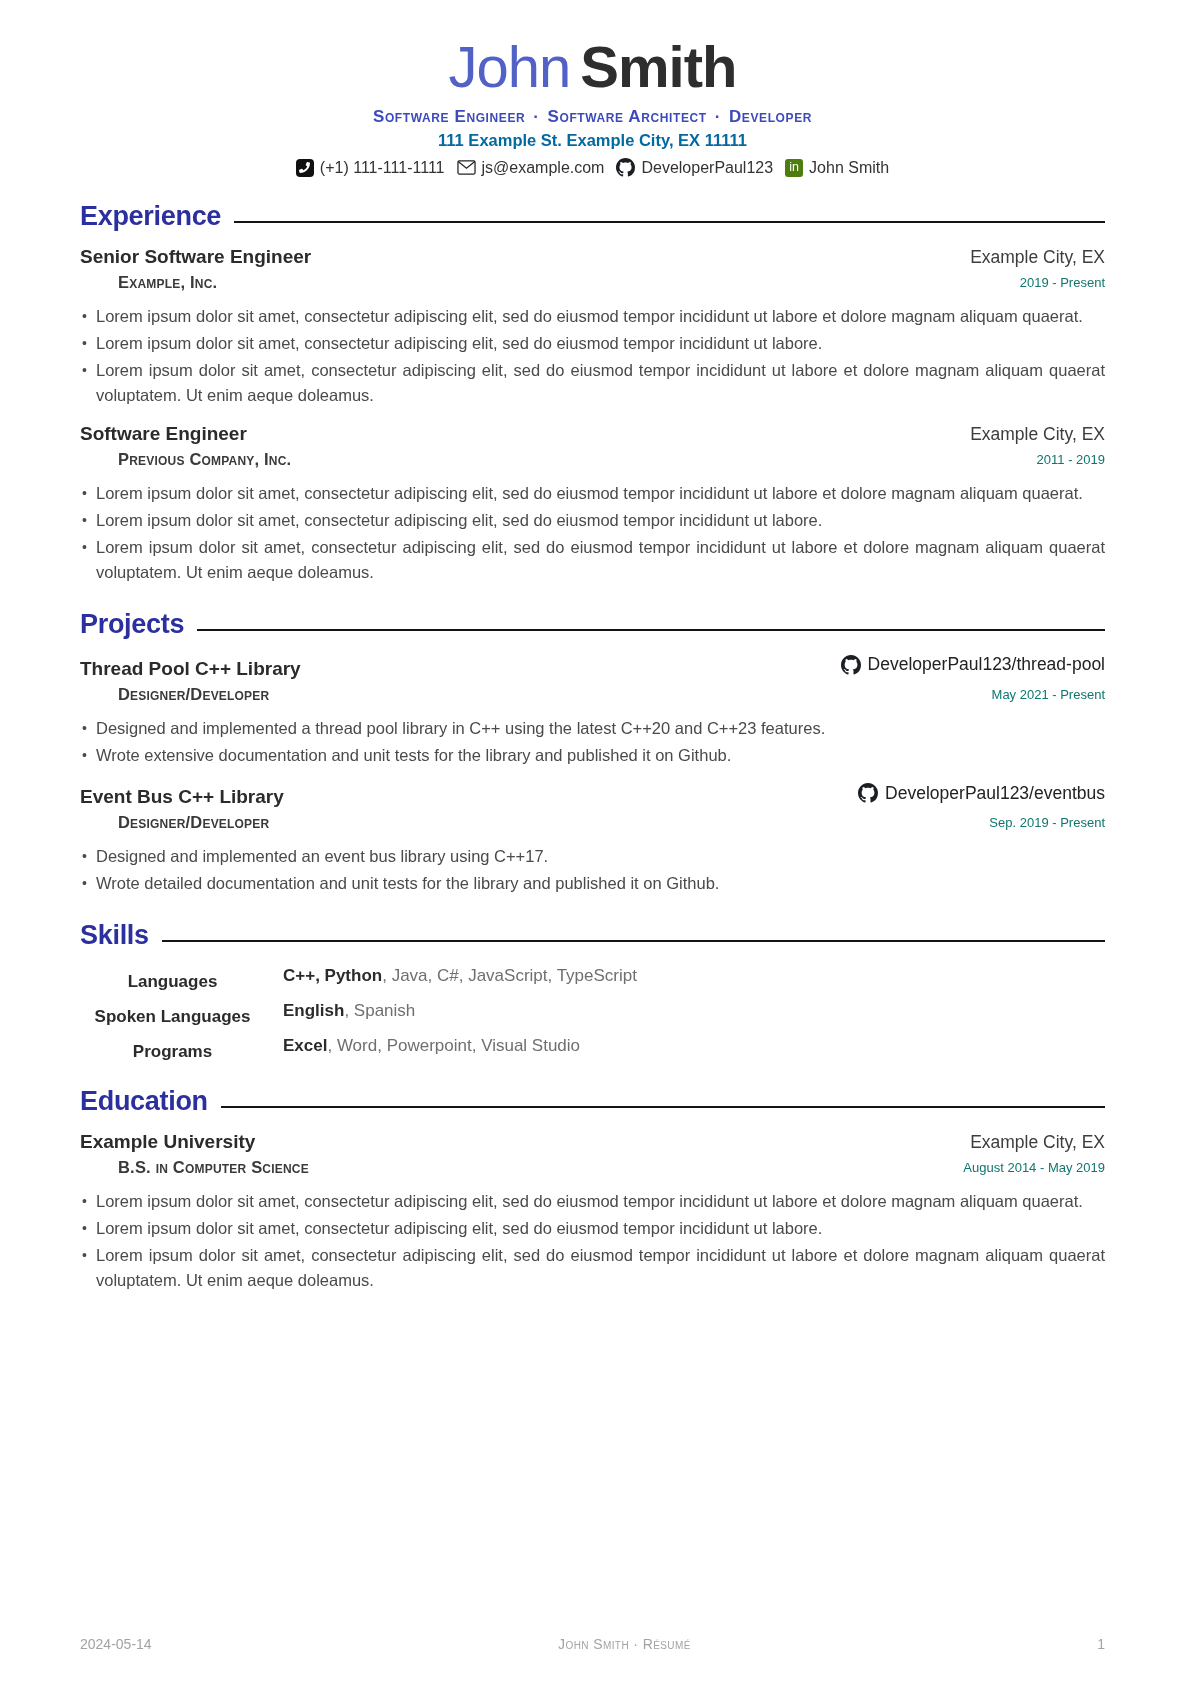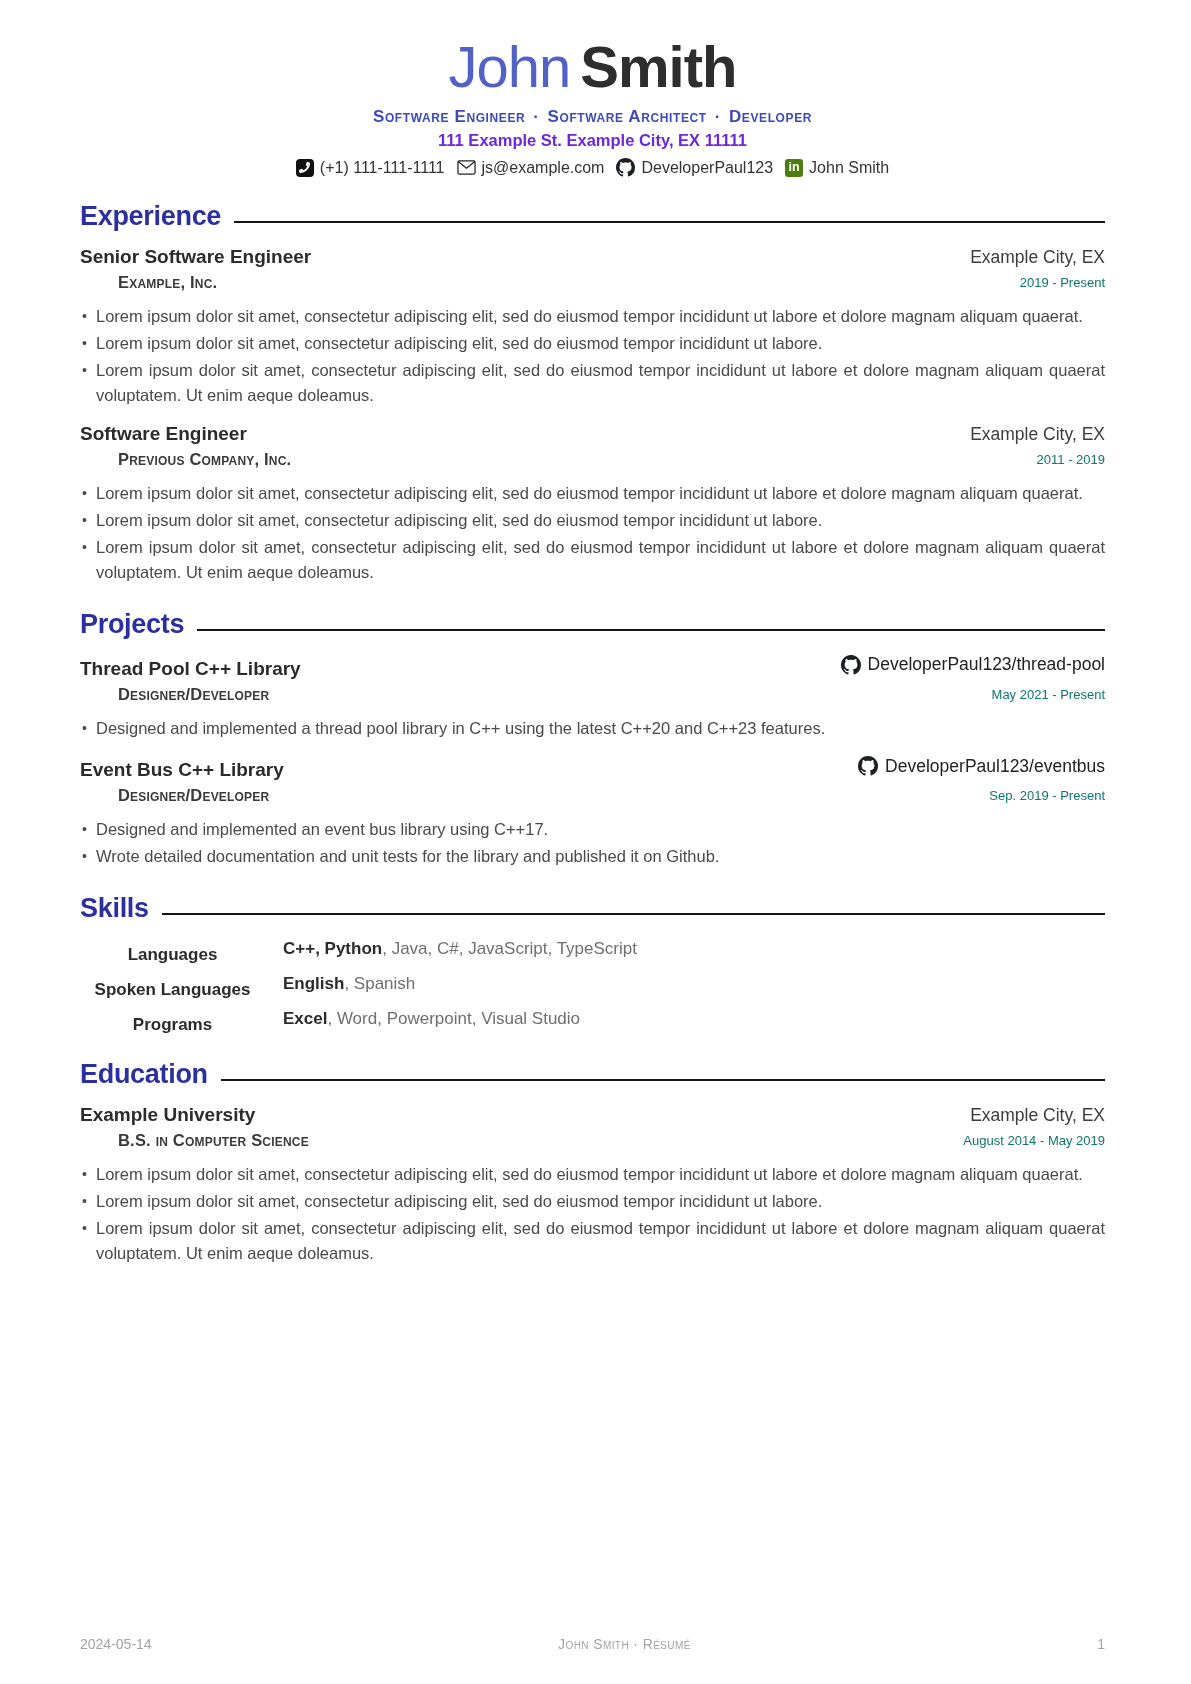--- a/index.html
+++ b/index.html
@@ -5,29 +5,29 @@
   html,body{margin:0;padding:0;background:#ffffff;}
   body{width:1191px;height:1684px;position:relative;font-family:"Liberation Sans",sans-serif;color:#3a3a3a;-webkit-font-smoothing:antialiased;}
   .page{position:absolute;inset:0;padding:36px 86px 6px 80px;box-sizing:border-box;}
 
   
   .name{ text-align:center; font-size:58px; line-height:62px; letter-spacing:-1px;}
   .name .first{color:#5261c6;font-weight:300;}
   .name .last{color:#2e2e2e;font-weight:700;margin-left:10px;}
   .tagline{ text-align:center; margin-top:9px; color:#3c4abc; font-variant:small-caps; font-weight:600; font-size:17px; letter-spacing:.6px;}
   .tagline .sep{margin:0 8px;}
-  .address{ text-align:center; margin-top:4px; font-weight:700; font-size:16.5px; color:#6d28d9;}
+  .address{ text-align:center; margin-top:4px; font-weight:700; font-size:16.5px; color:#0369a1;}
   .contacts{ margin-top:8px; display:flex; justify-content:center; align-items:center; gap:12px; font-size:16px; color:#333;}
   .contact{display:flex;align-items:center;gap:6px;}
   .cicon{display:inline-flex;align-items:center;justify-content:center;}
   .phone-badge{width:18px;height:18px;background:#111;border-radius:4px;}
   .phone-badge svg{width:11px;height:11px;fill:#fff;}
   .mail-badge svg{width:19px;height:15px;stroke:#222;fill:none;stroke-width:1.6;}
   .gh-badge svg{width:19px;height:19px;fill:#1b1f23;}
-  .li-badge{width:18px;height:18px;background:#4d7c0f;border-radius:3px;color:#fff;font-weight:700;font-size:12.5px;display:flex;align-items:center;justify-content:center;line-height:1;}
+  .li-badge{width:18px;height:18px;background:#4d7c0f;border-radius:3px;color:#fff;font-weight:400;font-size:12.5px;display:flex;align-items:center;justify-content:center;line-height:1;}
 
   
   .sec-head{display:flex;align-items:center;margin-top:24px;}
   .sec-head h2{margin:0;font-size:27px;line-height:30px;color:#2b309e;font-weight:700;letter-spacing:-.3px;}
   .sec-head .rule{flex:1;height:2.5px;background:#141414;margin-left:13px;margin-top:12px;}
 
   .entry{margin-top:15px;}
   .erow{display:flex;justify-content:space-between;align-items:baseline;}
   .etitle{font-size:19px;font-weight:700;color:#2b2b2b;}
   .eloc{font-size:17.5px;color:#3d3d3d;}
@@ -149,20 +149,21 @@
           </svg>
         <span>DeveloperPaul123/thread-pool</span>
       </span>
     </div>
     <div class="esub">
       <span class="eorg">Designer/Developer</span>
       <span class="edate">May 2021 - Present</span>
     </div>
     <ul class="bullets">
       <li>Designed and implemented a thread pool library in C++ using the latest C++20 and C++23 features.</li>
+      <li>Wrote extensive documentation and unit tests for the library and published it on Github.</li>
     </ul>
   </div>
 
   <div class="entry">
     <div class="erow">
       <span class="etitle">Event Bus C++ Library</span>
       <span class="repo">
         <svg viewBox="0 0 16 16">
             <path d="M8 0C3.58 0 0 3.58 0 8c0 3.54 2.29 6.53 5.47 7.59.4.07.55-.17.55-.38 0-.19-.01-.82-.01-1.49-2.01.37-2.53-.49-2.69-.94-.09-.23-.48-.94-.82-1.13-.28-.15-.68-.52-.01-.53.63-.01 1.08.58 1.23.82.72 1.21 1.87.87 2.33.66.07-.52.28-.87.51-1.07-1.78-.2-3.64-.89-3.64-3.95 0-.87.31-1.59.82-2.15-.08-.2-.36-1.02.08-2.12 0 0 .67-.21 2.2.82.64-.18 1.32-.27 2-.27s1.36.09 2 .27c1.53-1.04 2.2-.82 2.2-.82.44 1.1.16 1.92.08 2.12.51.56.82 1.27.82 2.15 0 3.07-1.87 3.75-3.65 3.95.29.25.54.73.54 1.48 0 1.07-.01 1.93-.01 2.2 0 .21.15.46.55.38A8.01 8.01 0 0 0 16 8c0-4.42-3.58-8-8-8z"></path>
           </svg>

